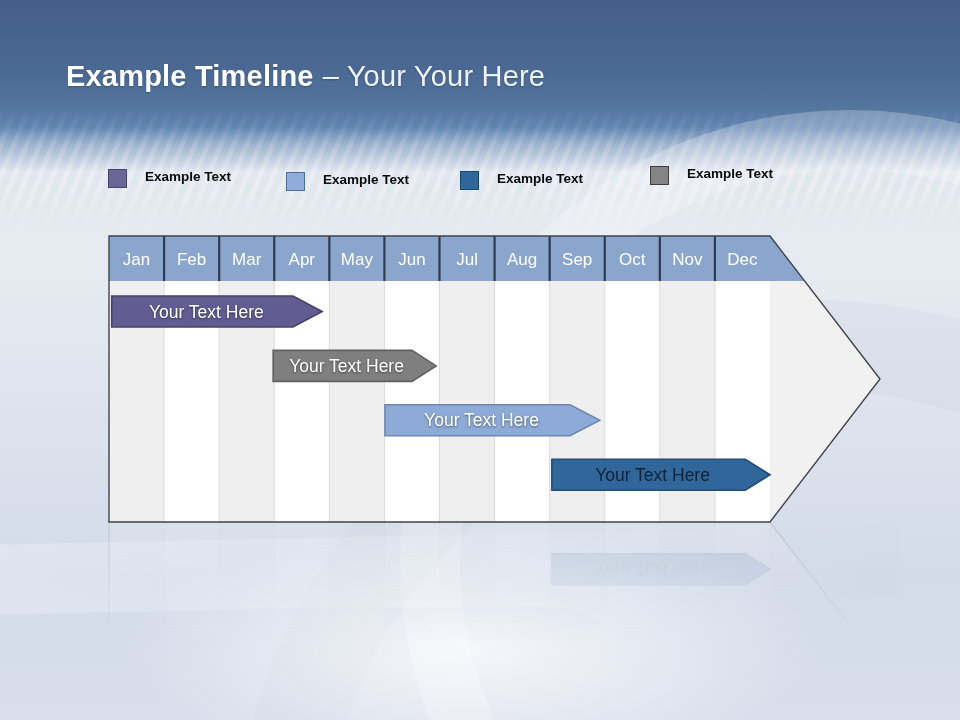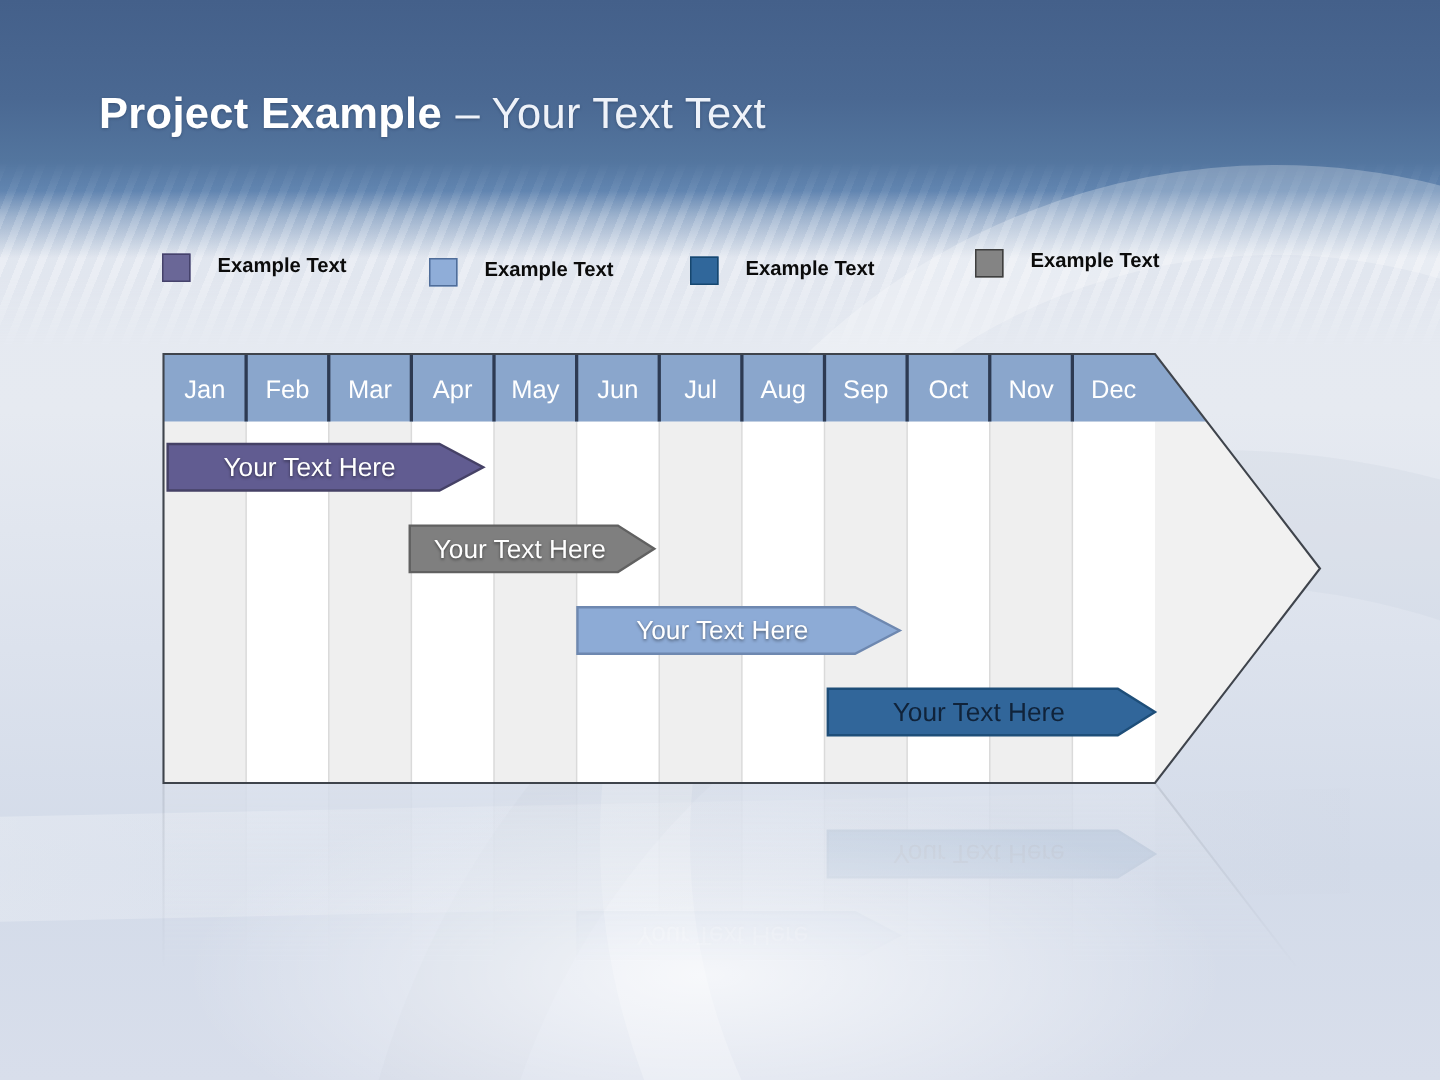--- a/index.html
+++ b/index.html
@@ -51,21 +51,21 @@
 <body>
 
 <div class="hero"></div>
 <div class="stripes"></div>
 <div class="bg-shape bg-circle-1"></div>
 <div class="bg-shape bg-circle-2"></div>
 <div class="bg-shape bg-blob"></div>
 <div class="bg-band"></div>
 
 <div class="title">
-  <span class="t-bold">Project Example</span><span class="t-light">– Your Text Text</span>
+  <span class="t-bold">Example Timeline</span><span class="t-light">– Your Your Here</span>
 </div>
 
 <div class="legend-item li0">
   <span class="swatch" style="background: rgb(106, 103, 151); border-color: rgb(69, 66, 107);"></span>
   <span class="legend-label">Example Text</span>
 </div>
 <div class="legend-item li1">
   <span class="swatch" style="background: rgb(143, 173, 216); border-color: rgb(79, 109, 153);"></span>
   <span class="legend-label">Example Text</span>
 </div>

